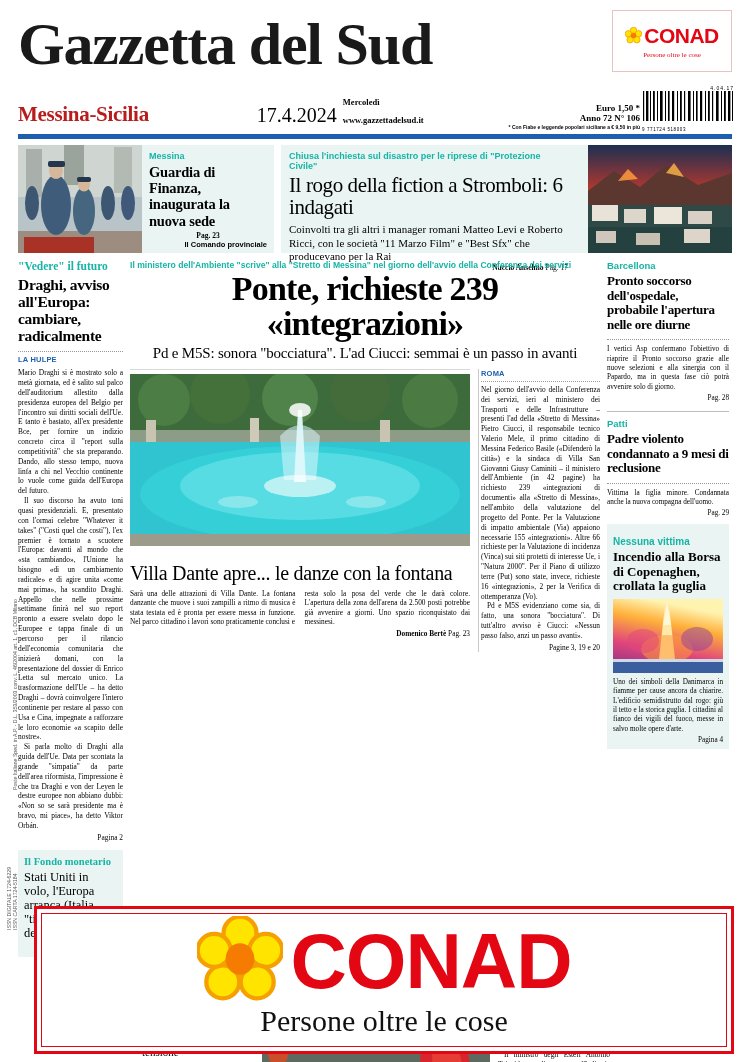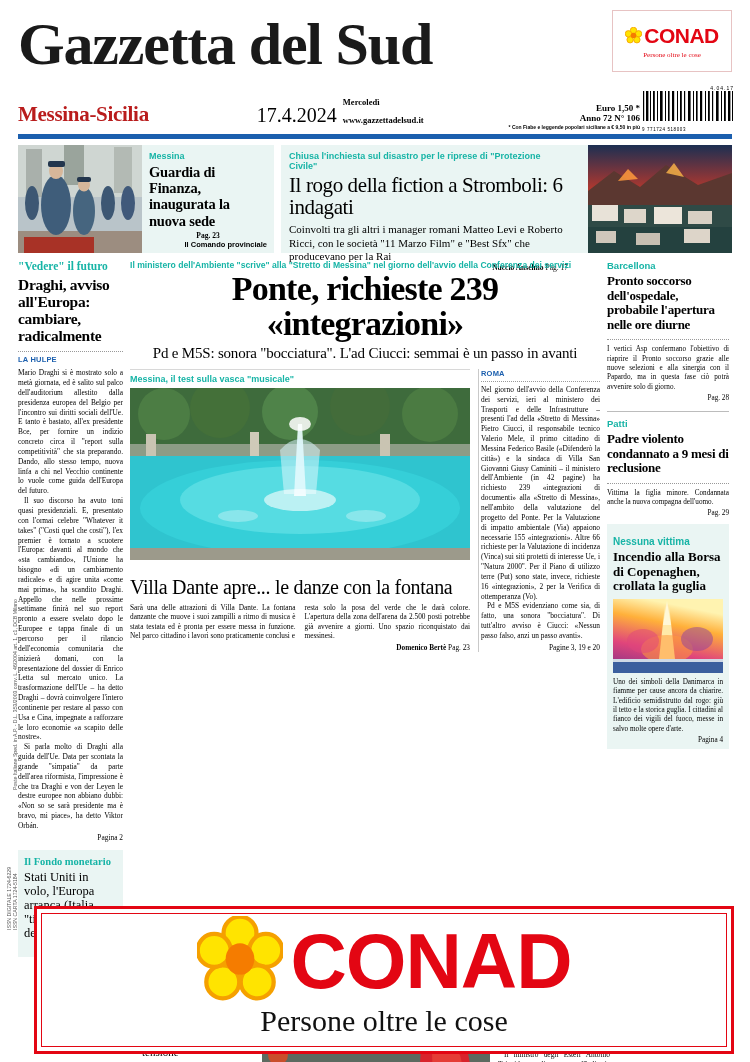--- a/index.html
+++ b/index.html
@@ -322,21 +322,20 @@
     </div>
 
     <div class="col-mid">
       <div class="mid-kicker">Il ministero dell'Ambiente "scrive" alla "Stretto di Messina" nel giorno dell'avvio della Conferenza dei servizi</div>
       <div class="mid-title">Ponte, richieste 239 «integrazioni»</div>
       <div class="mid-sub">Pd e M5S: sonora "bocciatura". L'ad Ciucci: semmai è un passo in avanti</div>
 
       <div class="mid-split">
         <div class="mid-left">
           <div class="hr-thin" style="margin-bottom:4px;"></div>
-          <div class="vd-kicker">Messina, il test sulla vasca "musicale"</div>
           <div class="vd-photo">
             <svg viewBox="0 0 340 172" width="100%" height="172" preserveAspectRatio="none">
               <rect width="340" height="172" fill="#b7d9e0"></rect>
               <rect x="0" y="0" width="340" height="62" fill="#3e6b3c"></rect>
               <circle cx="34" cy="26" r="26" fill="#4c7d44"></circle>
               <circle cx="90" cy="20" r="30" fill="#447039"></circle>
               <circle cx="160" cy="24" r="28" fill="#4f8349"></circle>
               <circle cx="230" cy="18" r="30" fill="#436c3a"></circle>
               <circle cx="300" cy="26" r="28" fill="#4b7b42"></circle>
               <rect x="0" y="56" width="340" height="14" fill="#8d9c86"></rect>

